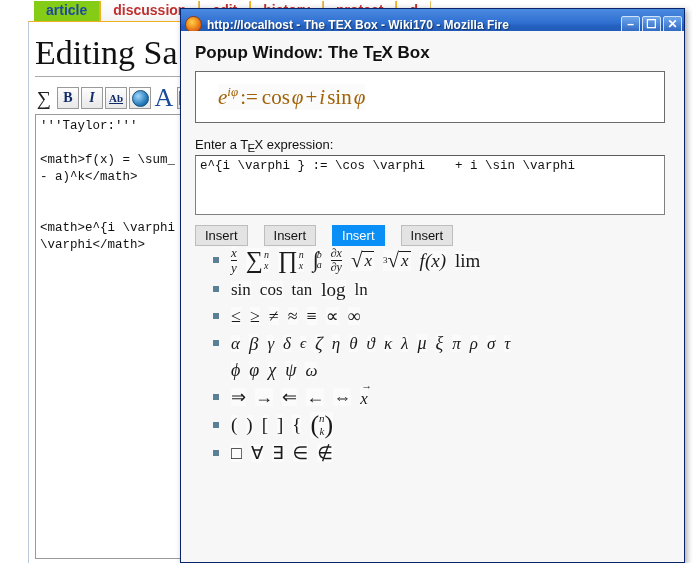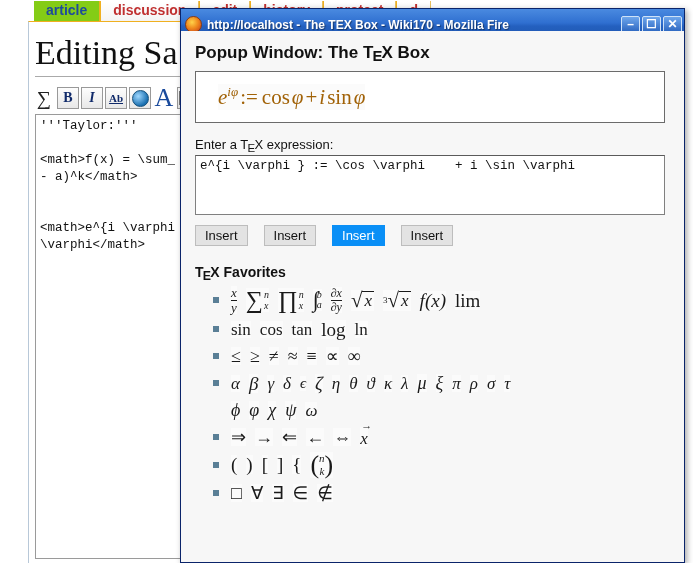--- a/index.html
+++ b/index.html
@@ -420,23 +420,20 @@
 
     <div id="tex-input">e^{i \varphi } := \cos \varphi    + i \sin \varphi</div>
 
     <div id="button-row">
       <div class="dlg-btn">Insert</div>
       <div class="dlg-btn">Insert</div>
       <div class="dlg-btn selected">Insert</div>
       <div class="dlg-btn">Insert</div>
     </div>
 
-    <div id="favorites-heading" class="tex-logo">
-      <span>T</span><span class="e">E</span><span>X Favorites</span>
-    </div>
 
     <div class="fav-row">
       <span class="bullet"></span>
 
       <span class="sym">
         <span class="frac">
           <span class="num">x</span>
           <span class="den">y</span>
         </span>
       </span>

